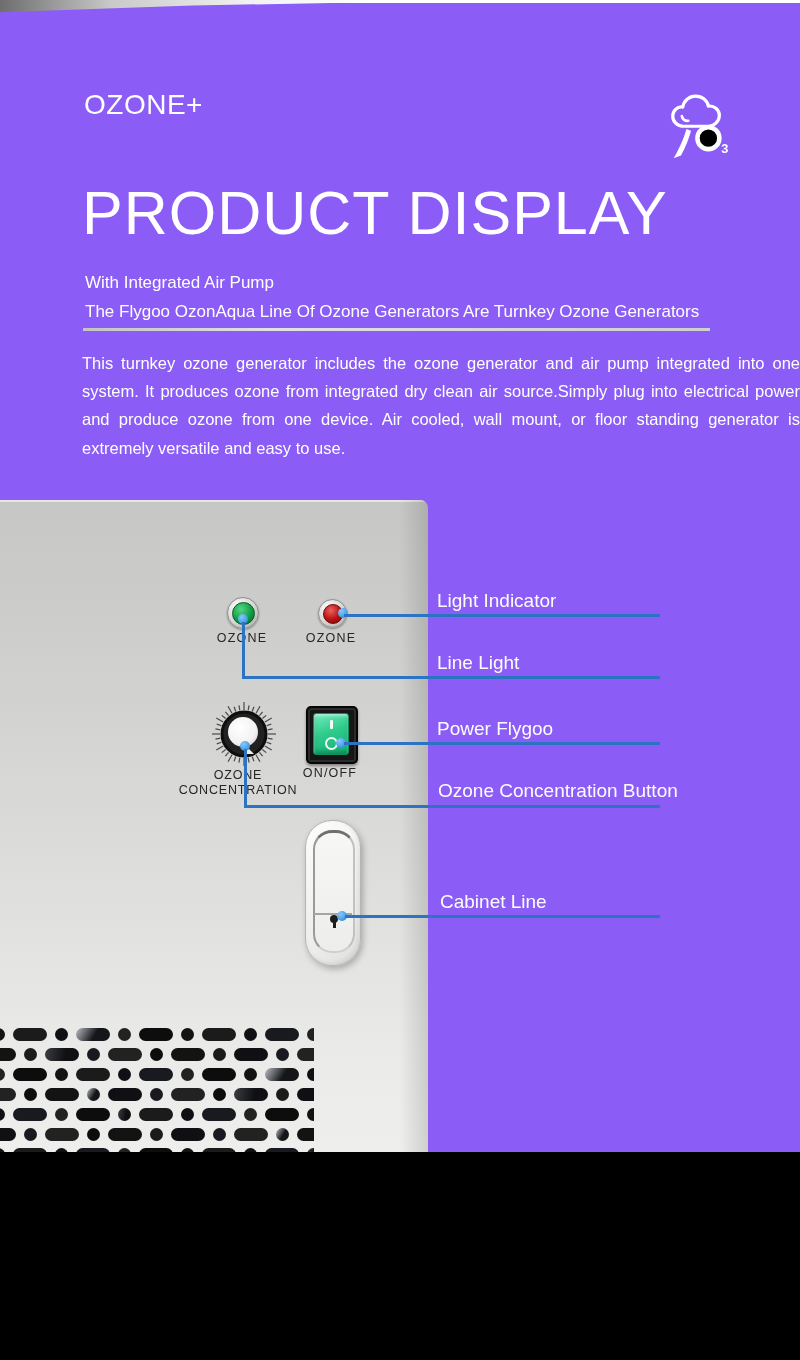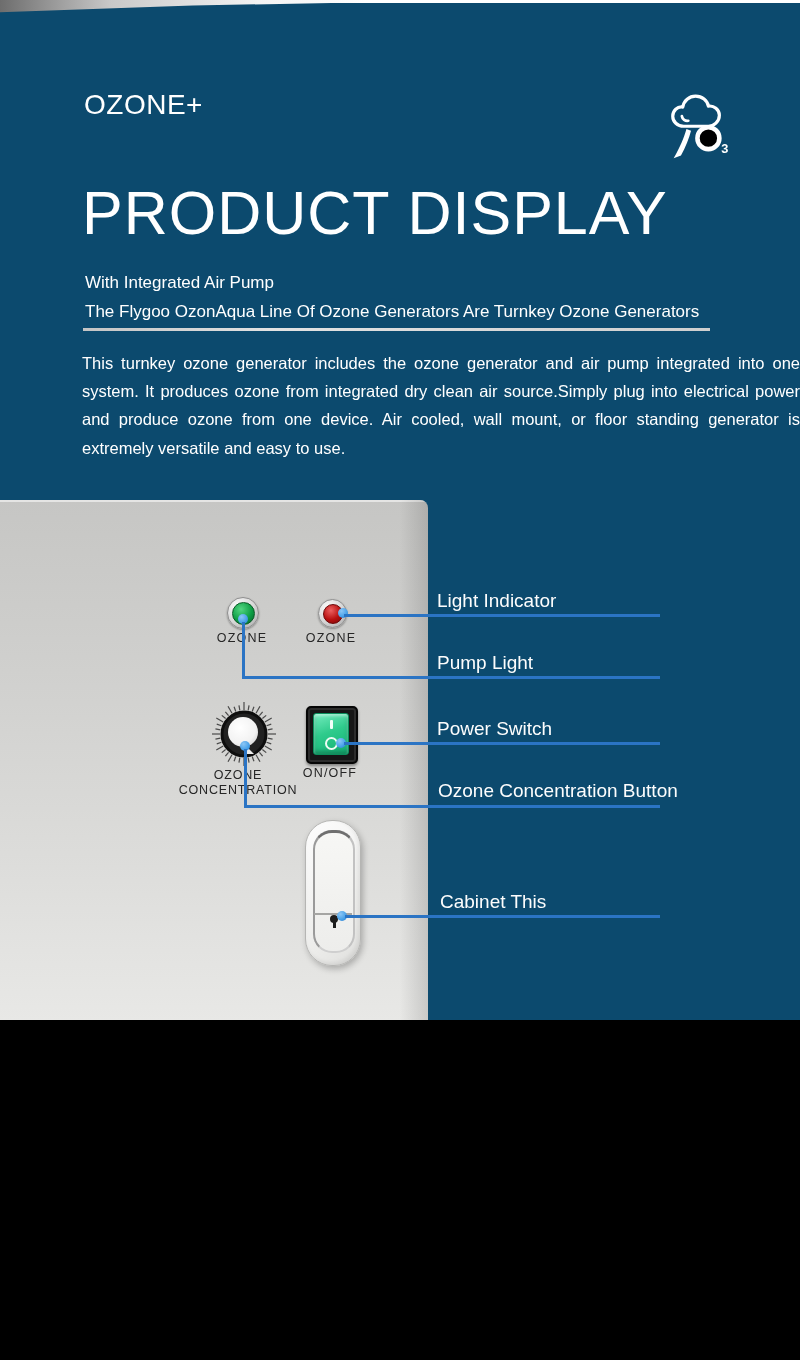--- a/index.html
+++ b/index.html
@@ -1,16 +1,16 @@
 <!DOCTYPE html>
 <html><head>
 <meta charset="utf-8">
 <style>
   html,body{margin:0;padding:0;background:#000;}
-  #page{position:relative;width:800px;height:1020px;background:#0c4a6e;overflow:hidden;
+  #page{position:relative;width:800px;height:1152px;background:#8b5cf6;overflow:hidden;
         font-family:"Liberation Sans",sans-serif;color:#fff;}
   .abs{position:absolute;}
 
   
   .top-strip{left:0;top:0;width:800px;height:3px;
       background:linear-gradient(to right,#555,#cfcfcf 20%,#fff 45%,#fff);}
   .top-wedge{left:0;top:0;width:370px;height:13px;
       background:linear-gradient(to right,#6d6d6d,#c9c9c9 30%,#f4f4f4 70%,#fff);
       clip-path:polygon(0 0,100% 0,100% 18%,52% 42%,0 95%);}
 
@@ -306,40 +306,40 @@
   <div>
     <div class="c-dot" style="left:338px;top:608px;width:10px;height:10px;"></div>
     <div class="c-line" style="left: 344px; top: 614px; width: 316px; background: rgb(43, 116, 196);"></div>
     <div class="c-label" style="left:437px;top:590px;">Light Indicator</div>
   </div>
 
   <div>
     <div class="c-dot" style="left:238px;top:614px;width:10px;height:10px;"></div>
     <div class="c-vline" style="left: 242px; top: 622px; height: 57px; background: rgb(43, 116, 196);"></div>
     <div class="c-line" style="left: 242px; top: 676px; width: 418px; background: rgb(43, 116, 196);"></div>
-    <div class="c-label" style="left:437px;top:652px;">Pump Light</div>
+    <div class="c-label" style="left:437px;top:652px;">Line Light</div>
   </div>
 
   <div>
     <div class="c-dot" style="left:336px;top:738px;width:10px;height:10px;"></div>
     <div class="c-line" style="left: 344px; top: 742px; width: 316px; background: rgb(43, 116, 196);"></div>
-    <div class="c-label" style="left:437px;top:718px;">Power Switch</div>
+    <div class="c-label" style="left:437px;top:718px;">Power Flygoo</div>
   </div>
 
   <div>
     <div class="c-dot" style="left:240px;top:741px;width:10px;height:10px;"></div>
     <div class="c-vline" style="left: 244px; top: 749px; height: 58px; background: rgb(43, 116, 196);"></div>
     <div class="c-line" style="left: 244px; top: 805px; width: 416px; background: rgb(43, 116, 196);"></div>
     <div class="c-label" style="left:438px;top:780px;">Ozone Concentration Button</div>
   </div>
 
   <div>
     <div class="c-dot" style="left:337px;top:911px;width:10px;height:10px;"></div>
     <div class="c-line" style="left: 345px; top: 915px; width: 315px; background: rgb(43, 116, 196);"></div>
-    <div class="c-label" style="left:440px;top:891px;">Cabinet This</div>
+    <div class="c-label" style="left:440px;top:891px;">Cabinet Line</div>
   </div>
 
   <div>
     <div class="c-dot" style="left:433px;top:1199px;width:11px;height:11px;"></div>
     <div class="c-line" style="left: 442px; top: 1203px; width: 218px; background: rgb(43, 116, 196);"></div>
     <div class="c-label" style="left:448px;top:1179px;">Ozone Turnkey</div>
   </div>
 
 </div>
 

